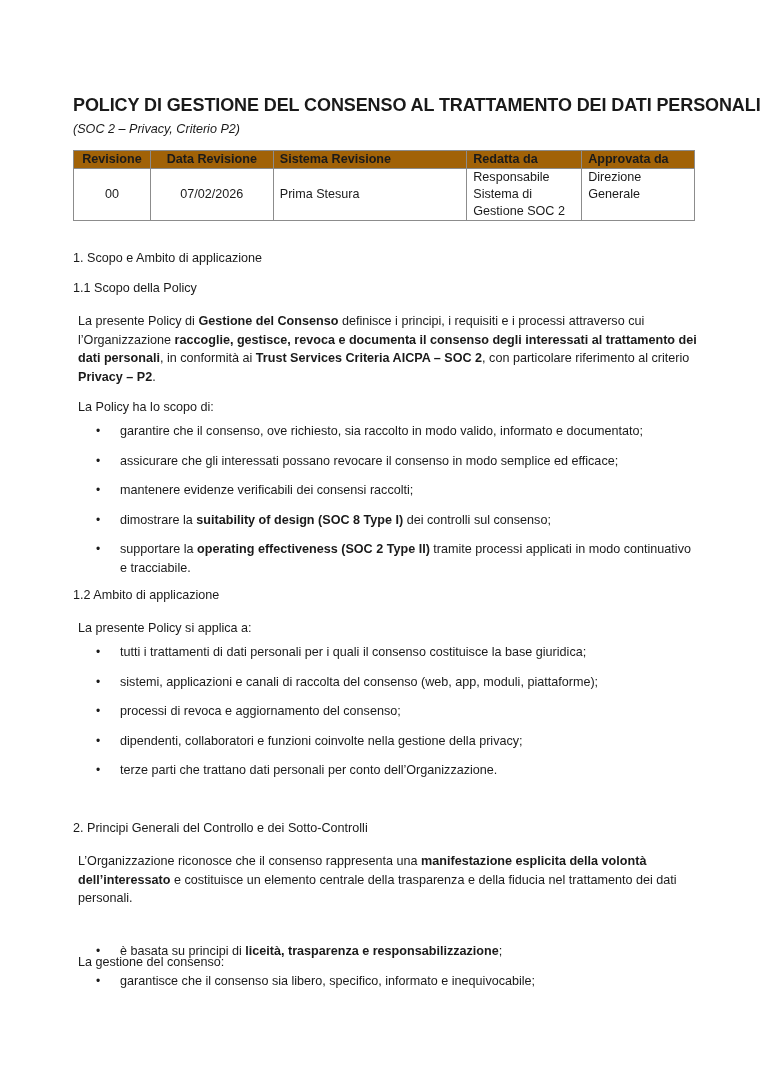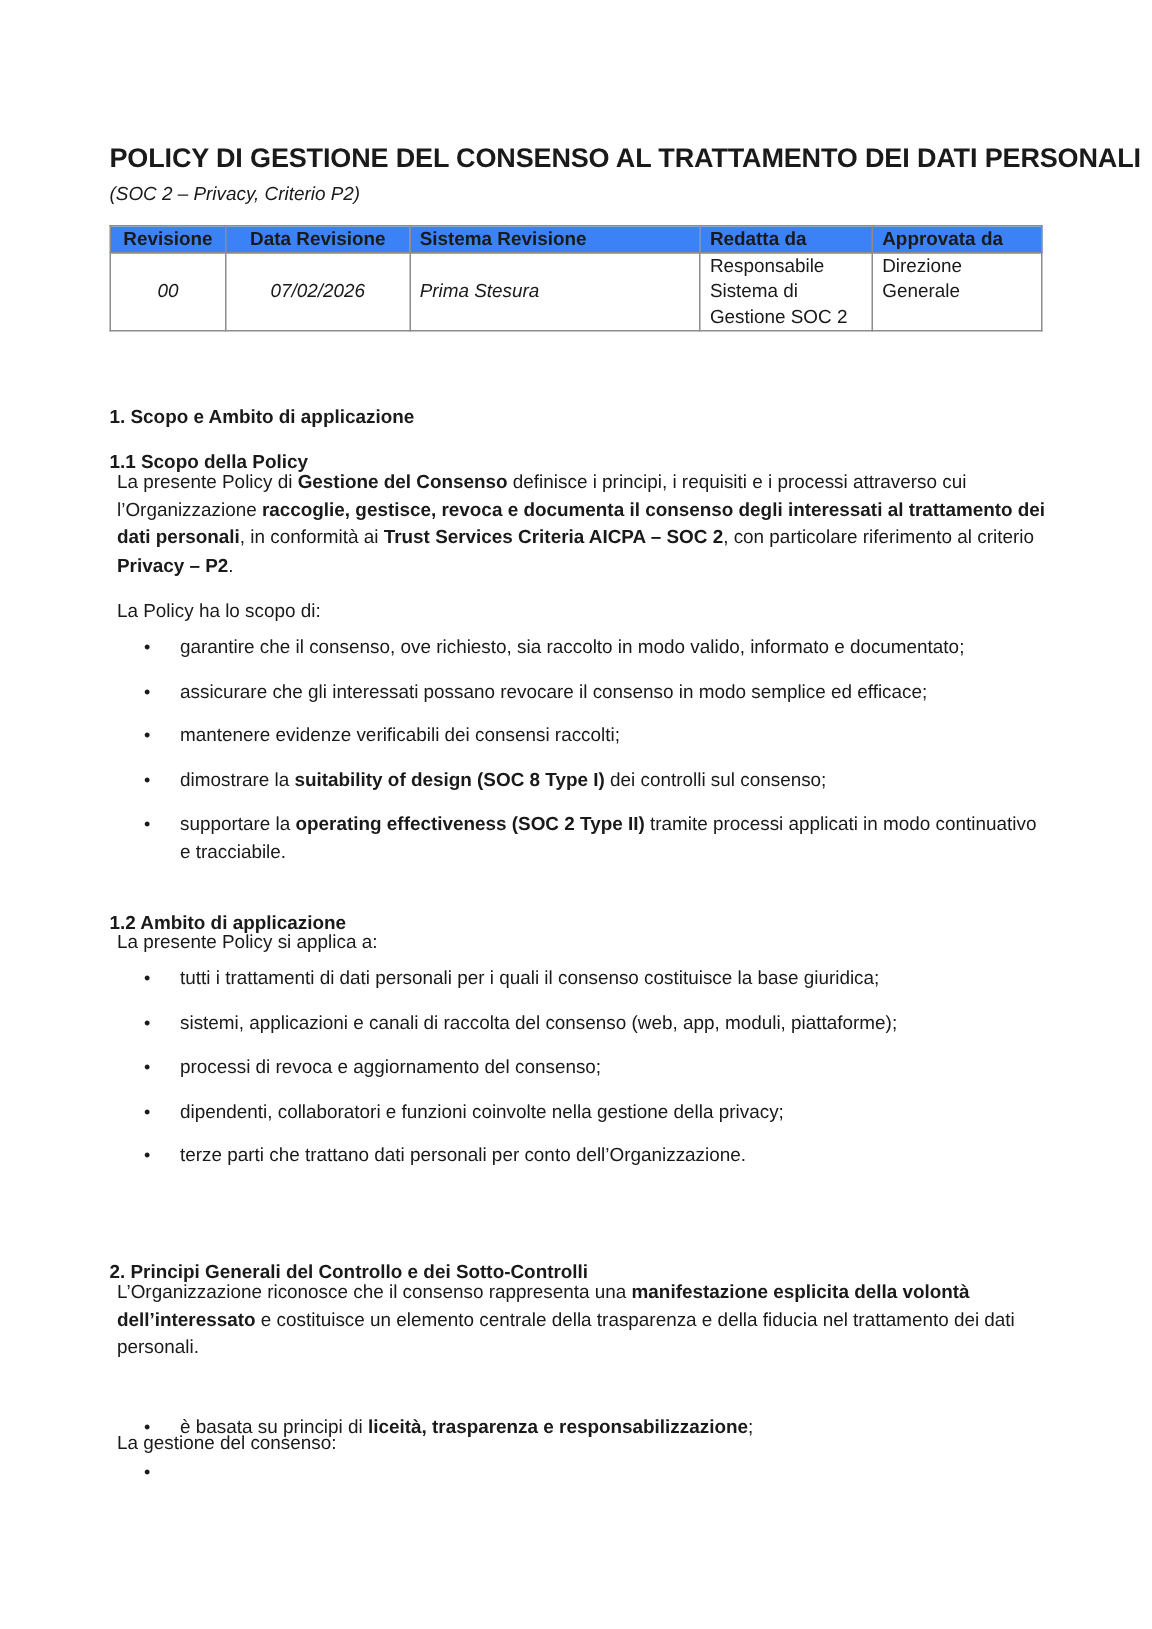--- a/index.html
+++ b/index.html
@@ -3,25 +3,25 @@
 <meta charset="utf-8">
 <style>
   html, body { margin: 0; padding: 0; background: #ffffff; }
   body { width: 768px; height: 1086px; position: relative; overflow: hidden;
          font-family: "Liberation Sans", sans-serif; color: #1a1a1a; }
   .page { position: absolute; left: 73px; top: 0; width: 625px; }
   .title { position: absolute; top: 95px; left: 0; font-size: 18px; font-weight: bold; white-space: nowrap; letter-spacing: -0.1px; }
   .subtitle { position: absolute; top: 122px; left: 0; font-size: 12.6px; font-style: italic; }
   table.rev { position: absolute; top: 150px; left: 0; width: 622px; border-collapse: collapse; font-size: 12.6px; }
   table.rev th, table.rev td { border: 1px solid #8c8c8c; padding: 0 6px; vertical-align: top; line-height: 17px; }
-  table.rev th { background: #3b82f6; font-weight: bold; text-align: left; height: 16px; }
+  table.rev th { background: #a16207; font-weight: bold; text-align: left; height: 16px; }
   table.rev th.c, table.rev td.c { text-align: center; }
-  table.rev td.mid { vertical-align: middle; font-style: italic; }
+  table.rev td.mid { vertical-align: middle; }
   .block { position: absolute; left: 0; width: 625px; font-size: 12.6px; line-height: 18.5px; }
-  .h { font-weight: bold; margin-top: 20px; }
+  .h { font-weight: normal; }
   p { margin: 5px; }
   ul { margin: 0; padding: 0; list-style: none; }
   li { position: relative; padding-left: 47px; }
   li .bullet { position: absolute; left: 23px; top: 0; font-size: 12px; }
 </style>
 </head>
 <body>
 
 <div class="page">
 
@@ -94,16 +94,16 @@
   <div class="block h" style="top:819px">2. Principi Generali del Controllo e dei Sotto-Controlli</div>
 
   <p class="block" style="top:847px">
     <span>L’Organizzazione riconosce che il consenso rappresenta una </span><b>manifestazione esplicita della volontà dell’interessato</b><span> e costituisce un elemento centrale della trasparenza e della fiducia nel trattamento dei dati personali.</span>
   </p>
 
   <p class="block" style="top:948px">La gestione del consenso:</p>
 
   <ul class="block" style="top:942px">
     <li style="margin-bottom:11px"><span class="bullet">•</span><span>è basata su principi di </span><b>liceità, trasparenza e responsabilizzazione</b><span>;</span></li>
-    <li><span class="bullet">•</span></li>
+    <li><span class="bullet">•</span><span>garantisce che il consenso sia libero, specifico, informato e inequivocabile;</span></li>
   </ul>
 
 </div>
 
 </body></html>

